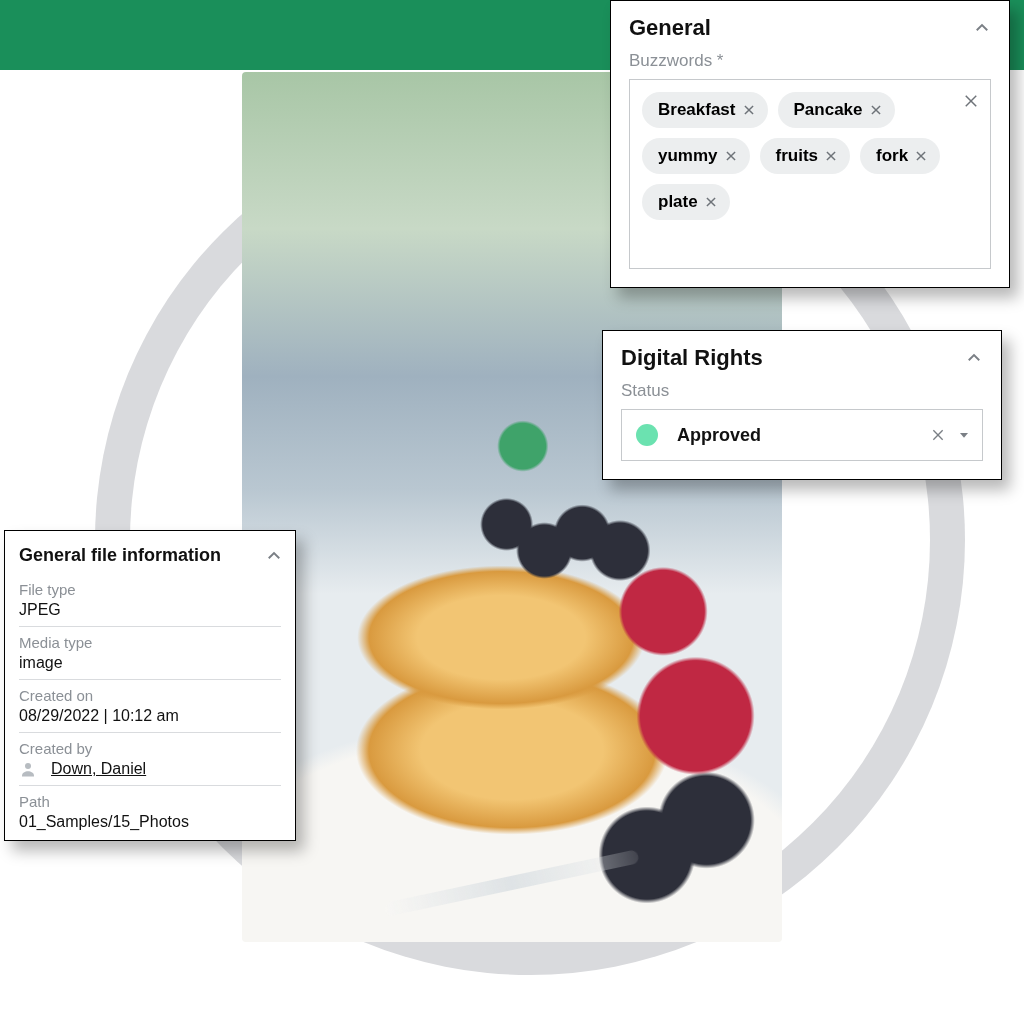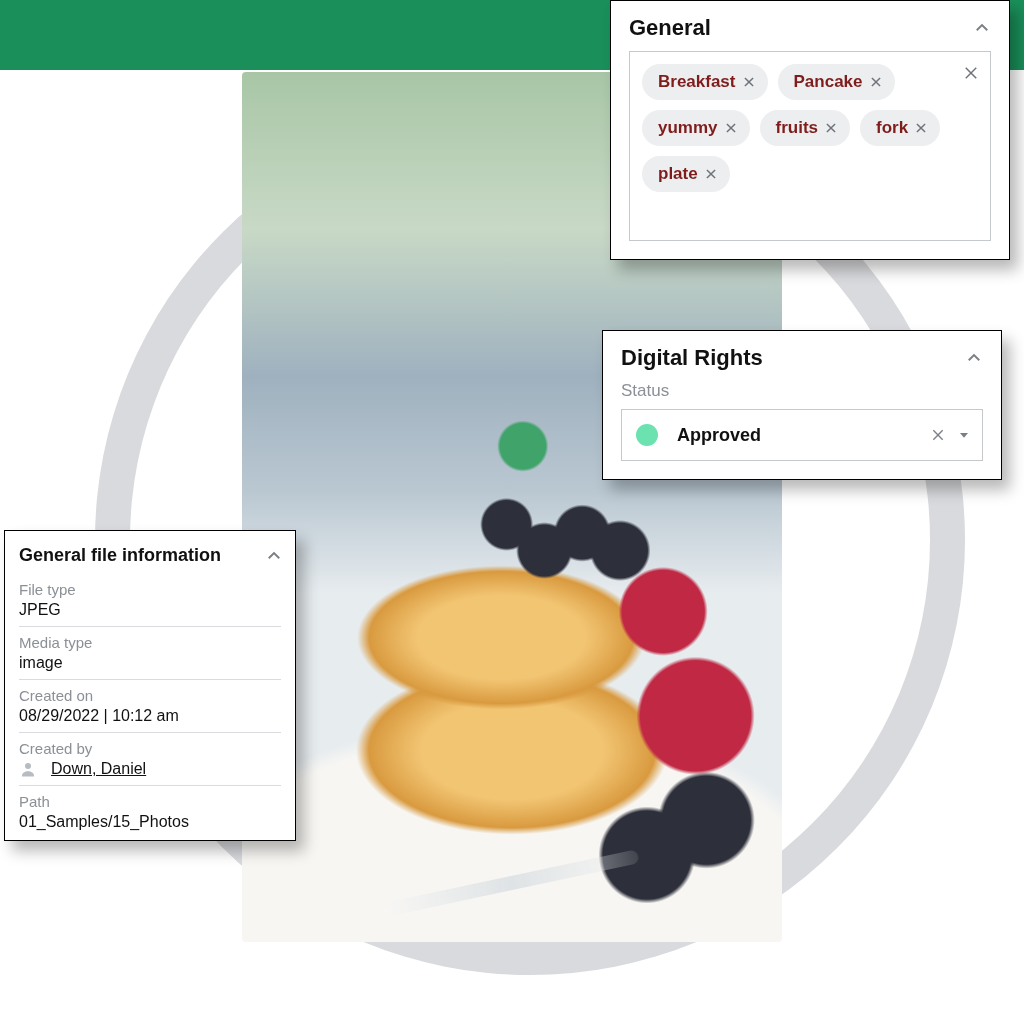--- a/index.html
+++ b/index.html
@@ -44,21 +44,21 @@
   .panel-header { display: flex; align-items: center; justify-content: space-between; padding: 14px 18px 10px 18px; }
   .panel-title { font-size: 22px; font-weight: 700; color: #111; }
   .chev { width: 18px; height: 18px; color: #7a7f85; }
   .chev svg { width: 100%; height: 100%; display: block; }
 
   
   .panel-general { left: 602px; top: 0; width: 400px; margin-left: 8px; }
   .field-label { font-size: 17px; color: #8b9096; padding: 0 18px 8px 18px; }
   .tagbox { margin: 0 18px 18px 18px; border: 1px solid #c6c9cc; min-height: 190px; padding: 12px 44px 12px 12px; position: relative; }
   .tag-row { display: flex; flex-wrap: wrap; gap: 10px; }
-  .tag { display: inline-flex; align-items: center; gap: 6px; background: #eceeef; border-radius: 999px; padding: 8px 12px 8px 16px; font-size: 17px; font-weight: 600; color: #7f1d1d; }
+  .tag { display: inline-flex; align-items: center; gap: 6px; background: #eceeef; border-radius: 999px; padding: 8px 12px 8px 16px; font-size: 17px; font-weight: 600; color: #000000; }
   .tag .x { width: 14px; height: 14px; color: #6e7379; }
   .tagbox-clear { position: absolute; right: 10px; top: 12px; width: 18px; height: 18px; color: #6e7379; }
   .x svg, .tagbox-clear svg { width: 100%; height: 100%; display: block; }
 
   
   .panel-rights { left: 602px; top: 330px; width: 400px; padding-bottom: 18px; }
   .select { margin: 0 18px; border: 1px solid #c6c9cc; height: 52px; display: flex; align-items: center; padding: 0 10px 0 14px; gap: 19px; }
   .dot { width: 22px; height: 22px; border-radius: 50%; }
   .select-text { font-size: 18px; font-weight: 600; color: #111; flex: 1; }
   .select-icons { display: flex; align-items: center; gap: 10px; color: #7a7f85; }
@@ -92,20 +92,21 @@
 
   <div class="panel panel-general">
     <div class="panel-header">
       <div class="panel-title">General</div>
       <span class="chev">
         <svg viewBox="0 0 24 24" fill="none" stroke="currentColor" stroke-width="2.5">
             <polyline points="5 15 12 8 19 15"></polyline>
           </svg>
       </span>
     </div>
+    <div class="field-label">Buzzwords *</div>
     <div class="tagbox">
       <span class="tagbox-clear">
         <svg viewBox="0 0 24 24" fill="none" stroke="currentColor" stroke-width="2">
             <line x1="5" y1="5" x2="19" y2="19"></line>
             <line x1="19" y1="5" x2="5" y2="19"></line>
           </svg>
       </span>
       <div class="tag-row" id="tag-row">
           <span class="tag">
             <span>Breakfast</span>

